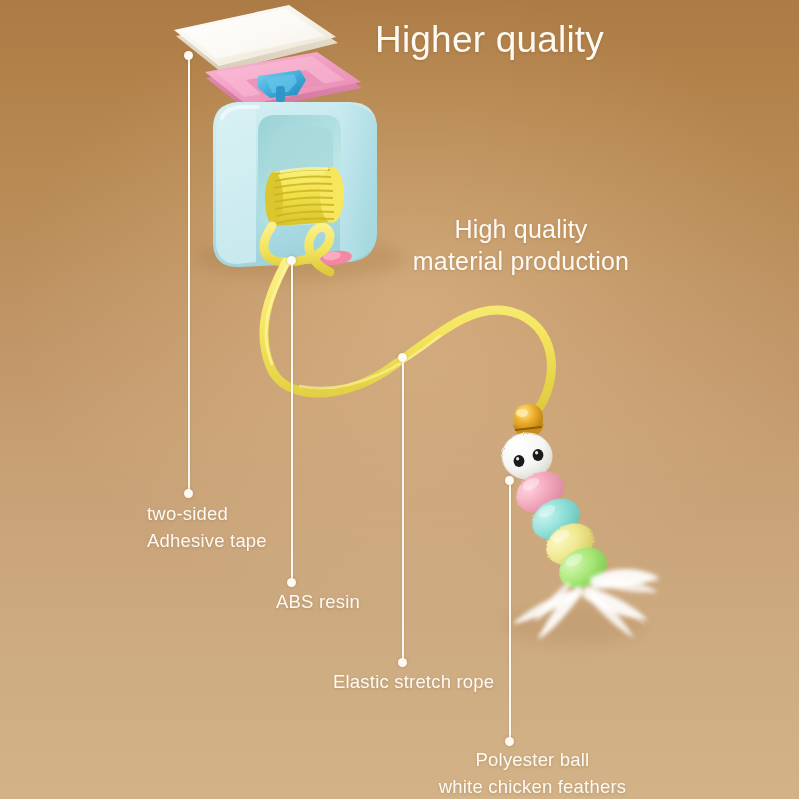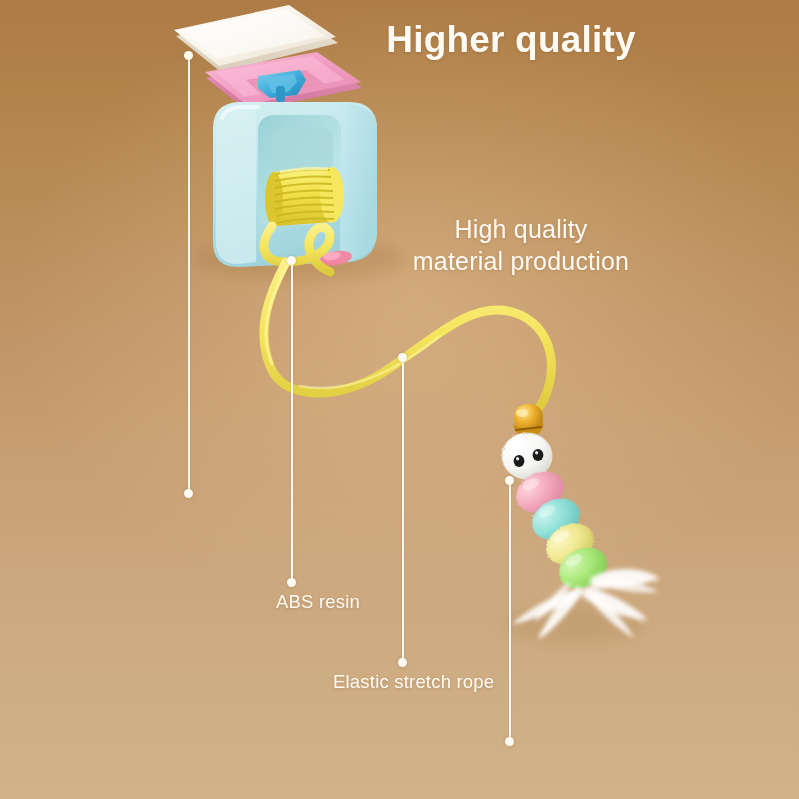--- a/index.html
+++ b/index.html
@@ -19,21 +19,21 @@
         #c09465 40%,
         #c69e72 55%,
         #cba67c 70%,
         #cfad83 85%,
         #d2b286 100%);
   }
   
   .txt{position:absolute;color:#fdfaf4;white-space:pre;letter-spacing:.2px;}
   #headline{
     left:375px;top:18px;width:272px;
-    font-size:37px;font-weight:700;line-height:44px;text-align:center;
+    font-size:37px;font-weight:400;line-height:44px;text-align:left;
     text-shadow:0 1px 3px rgba(90,55,20,.22);
   }
   #sub1{
     left:330px;top:94px;width:318px;
     font-size:27px;font-weight:700;line-height:40px;text-align:right;
     text-shadow:0 1px 3px rgba(90,55,20,.22);
   }
   #sub2{
     left:395px;top:213px;width:252px;
     font-size:25px;font-weight:400;line-height:32px;text-align:center;
@@ -305,16 +305,20 @@
   <div class="dot" style="left:398px;top:658px;"></div>
 
   <div class="lead" style="left:509px;top:483px;height:259px;"></div>
   <div class="dot" style="left:505px;top:476px;"></div>
   <div class="dot" style="left:505px;top:737px;"></div>
 
   <div class="txt" id="headline">Higher quality</div>
   <div class="txt" id="sub2">High quality
 material production</div>
 
+  <div class="txt callout" id="cap-tape">two-sided
+Adhesive tape</div>
   <div class="txt callout" id="cap-abs">ABS resin</div>
   <div class="txt callout" id="cap-rope">Elastic stretch rope</div>
+  <div class="txt callout" id="cap-ball">Polyester ball
+white chicken feathers</div>
 
 </div>
 
 </body></html>

